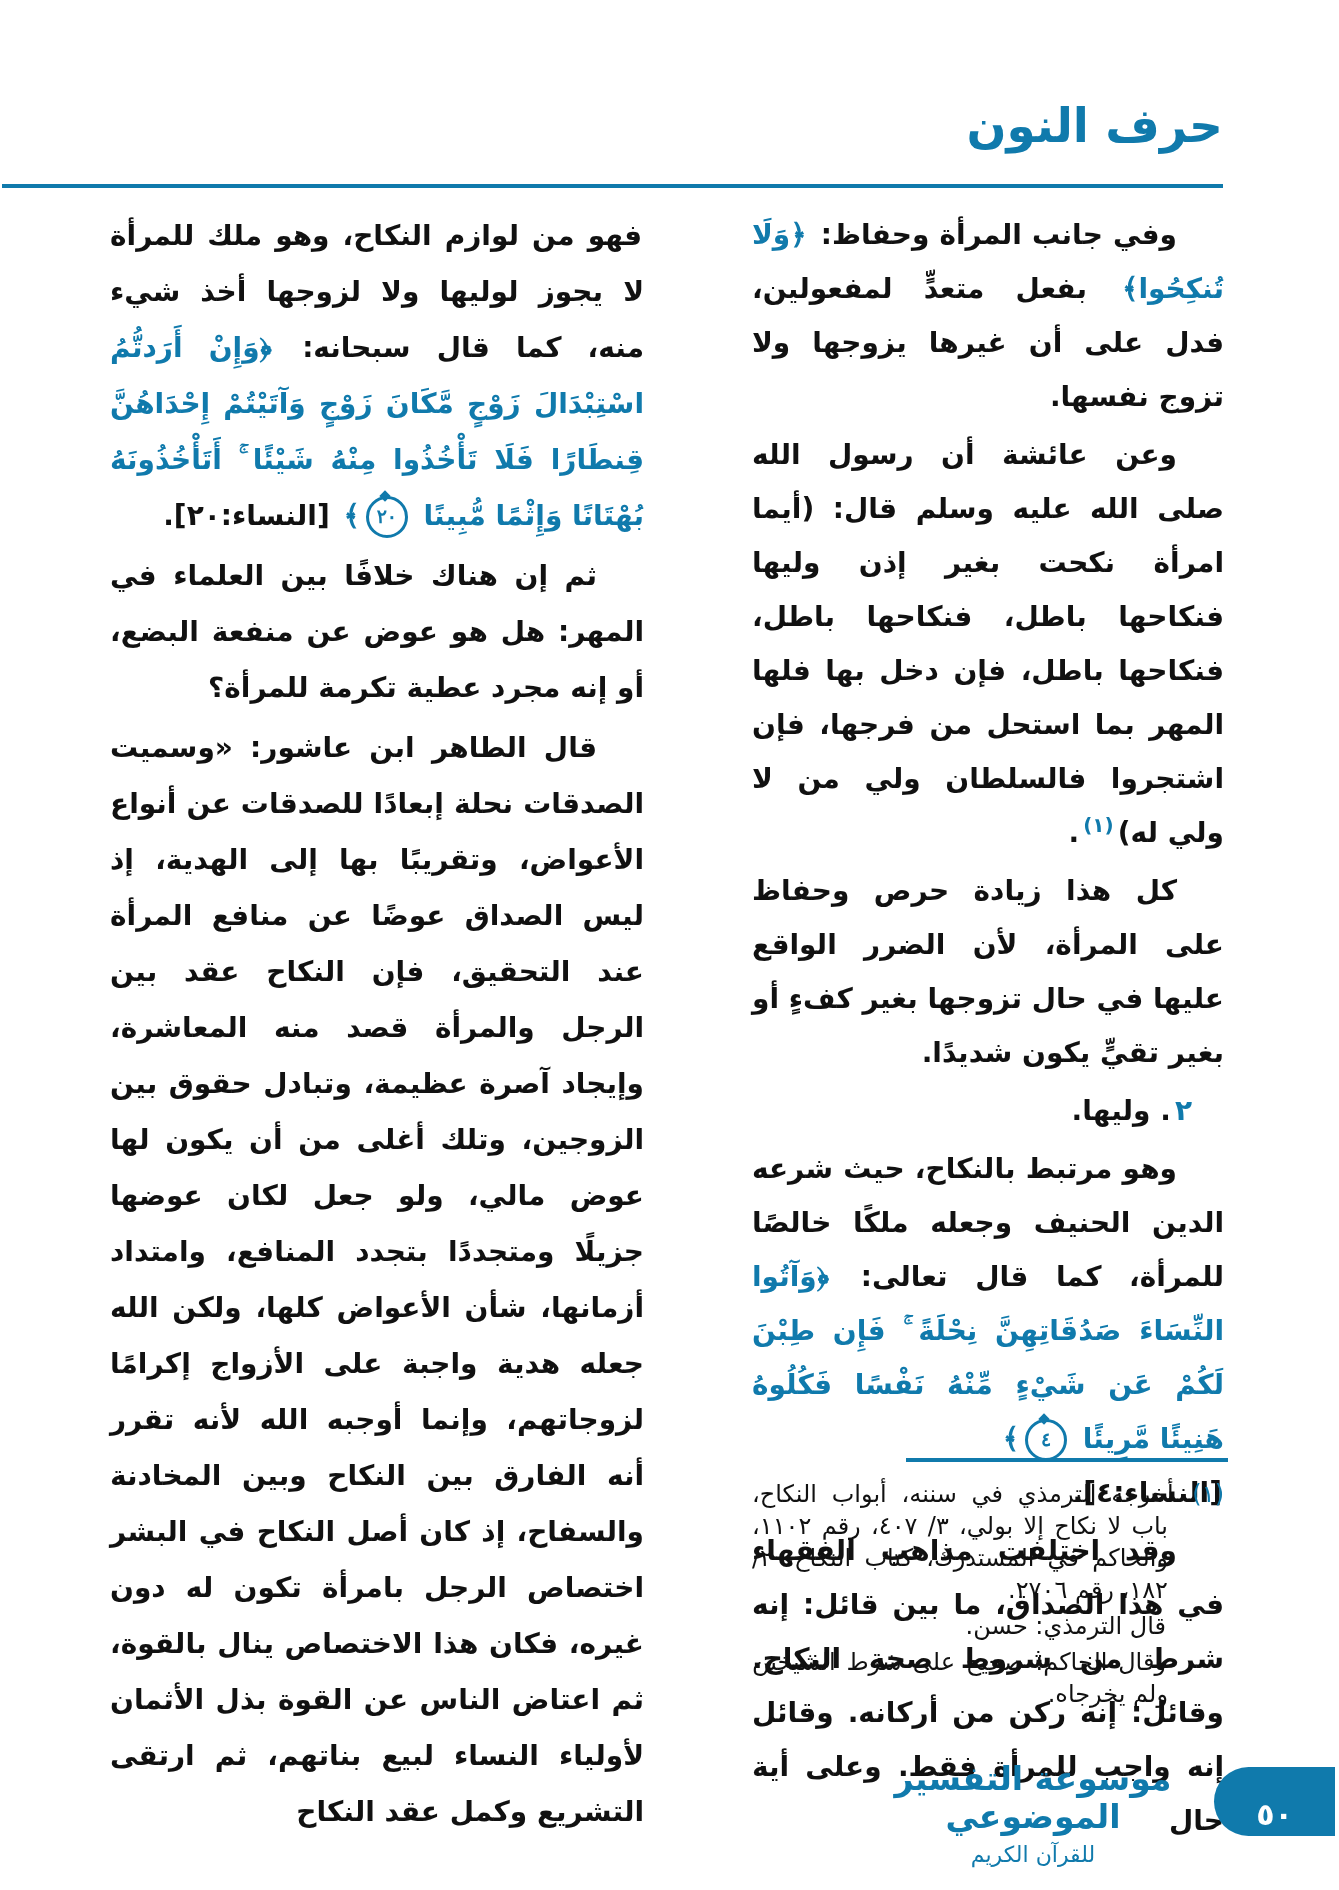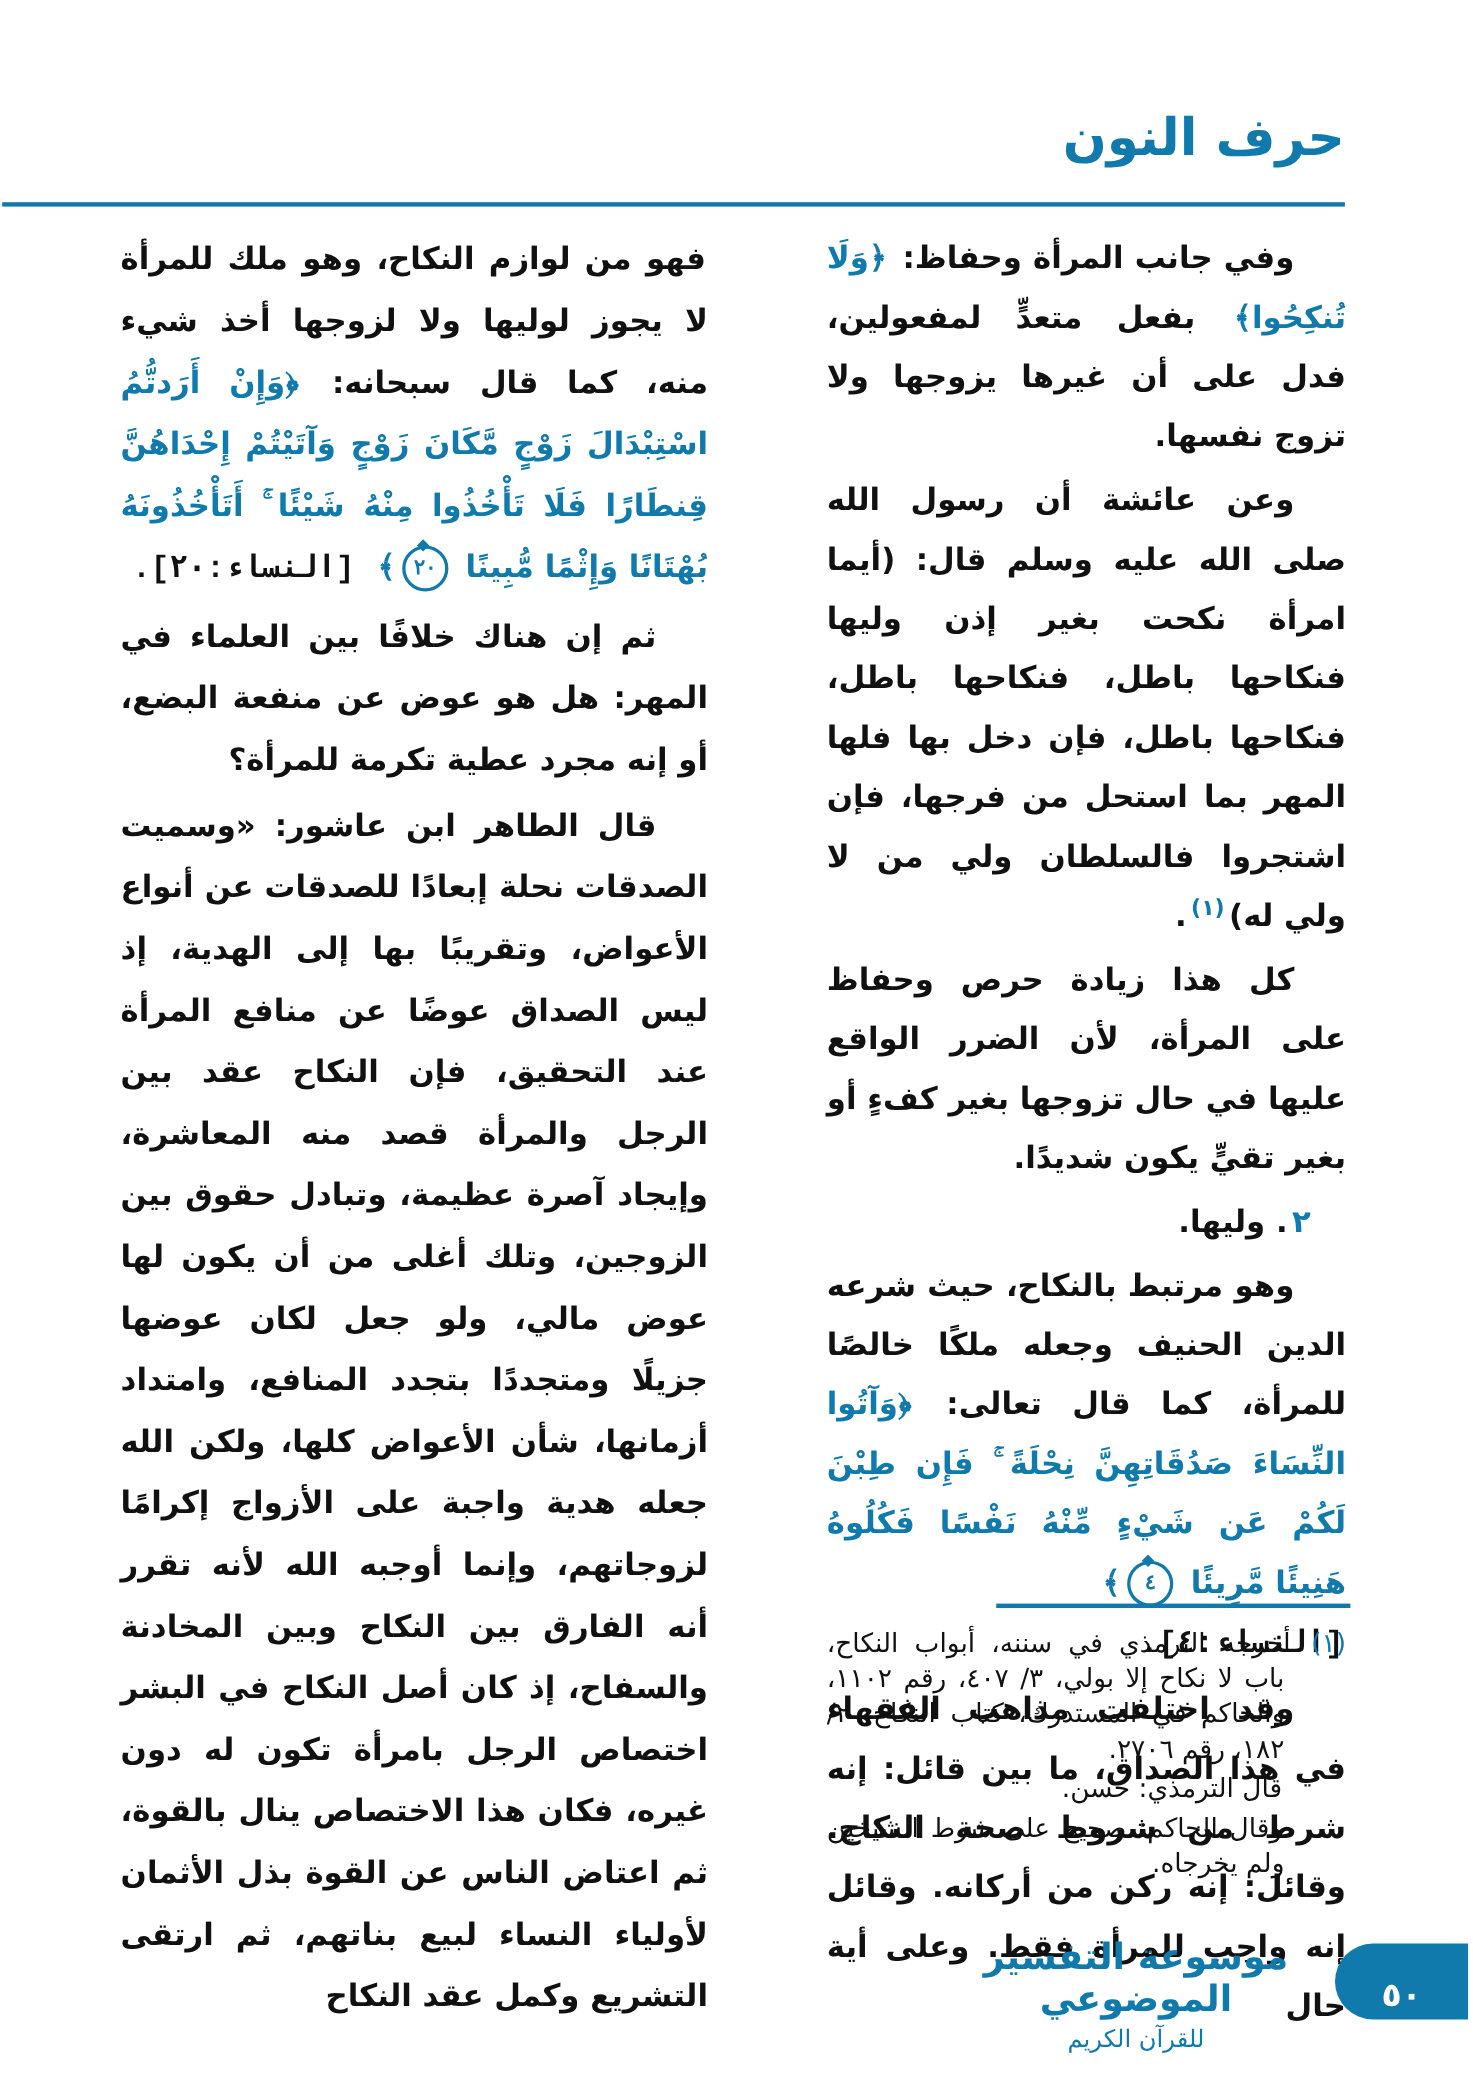--- a/index.html
+++ b/index.html
@@ -50,21 +50,21 @@
     line-height: 54px;
   }
   .col-left {
     top: 200px;
     left: 110px;
     width: 542px;
     line-height: 56px;
   }
   .indent { text-indent: 45px; }
   .verse { color: var(--accent); }
-  .ref { color: var(--ink); font-weight: 700; font-family: Liberation Mono, monospace; }
+  .ref { color: var(--ink); font-weight: 700; }
   .fn-ref {
     color: var(--accent);
     font-size: 20px;
     vertical-align: super;
     line-height: 0;
   }
   .ayah-medallion {
     display: inline-flex;
     align-items: center;
     justify-content: center;

